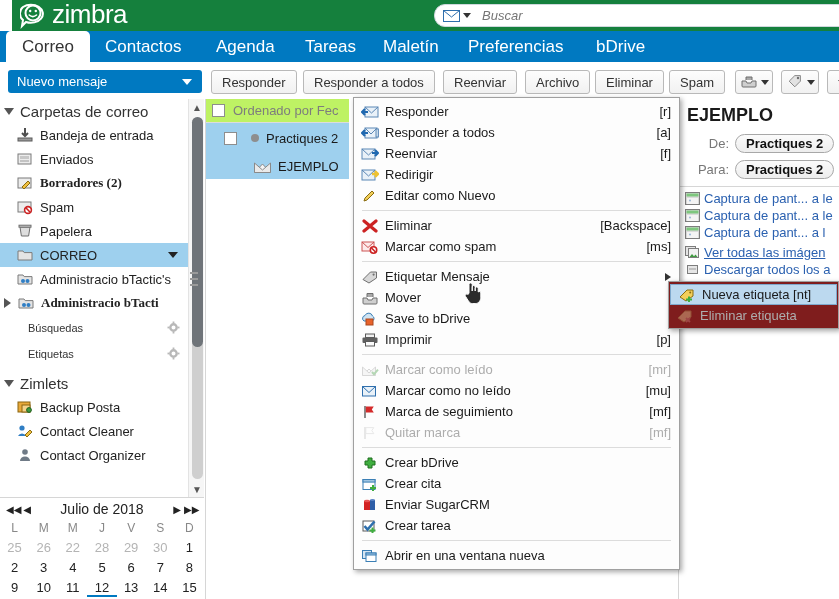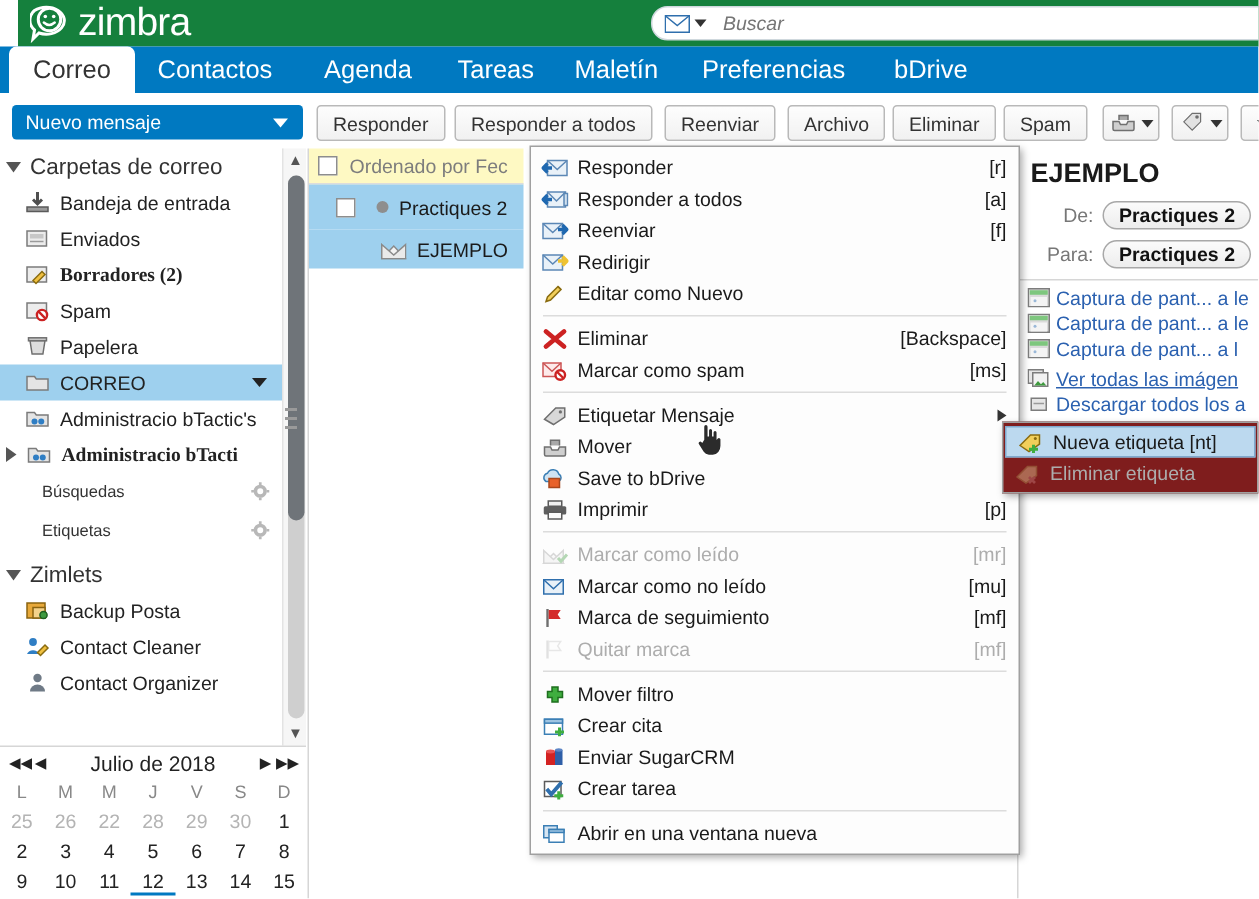--- a/index.html
+++ b/index.html
@@ -186,21 +186,21 @@
   .cal-day.other { color: #b4b4b4; }
   .cal-day.today { border-bottom: 2px solid #0079c1; }
 
   
   .listpane {
     position: absolute; left: 205px; top: 99px; width: 144px; height: 500px;
     background: #fff; border-left: 1px solid #d6d6d6;
   }
   .list-header {
     display: flex; align-items: center; height: 24px;
-    background: #fef9c3; border-bottom: 1px solid #dcdcdc;
+    background: #bef264; border-bottom: 1px solid #dcdcdc;
     padding-left: 6px; color: #7d7d7d; font-size: 13px; white-space: nowrap;
   }
   .chk {
     width: 13px; height: 13px; border: 1px solid #8d8d8d;
     background: #fff; margin-right: 8px; flex: none;
   }
   .conv-row {
     background: #9ed0ee; height: 30px;
     display: flex; align-items: center; padding-left: 18px;
     font-size: 13px; color: #1a1a1a; white-space: nowrap;
@@ -894,21 +894,21 @@
     </div>
 
     <div class="mi-sep"></div>
 
     <div class="mi">
       <span class="mi-ico">
         <svg viewBox="0 0 18 14" width="18" height="14">
           <path d="M7 2 h4 v3 h3 v4 h-3 v3 h-4 v-3 h-3 v-4 h3 z" fill="#3fae3f" stroke="#1f6f1f"></path>
         </svg>
       </span>
-      <span class="mi-label">Mover filtro</span>
+      <span class="mi-label">Crear bDrive</span>
       <span class="mi-key"></span>
     </div>
 
     <div class="mi">
       <span class="mi-ico">
         <svg viewBox="0 0 18 14" width="18" height="14">
           <rect x="2" y="2.5" width="12" height="10" fill="#fff" stroke="#3b7fb5"></rect>
           <rect x="2" y="2.5" width="12" height="2.6" fill="#9ec4e2" stroke="#3b7fb5"></rect>
           <path d="M11 8 h2 v2 h2 v2 h-2 v2 h-2 v-2 h-2 v-2 h2 z" fill="#3fae3f"></path>
         </svg>

